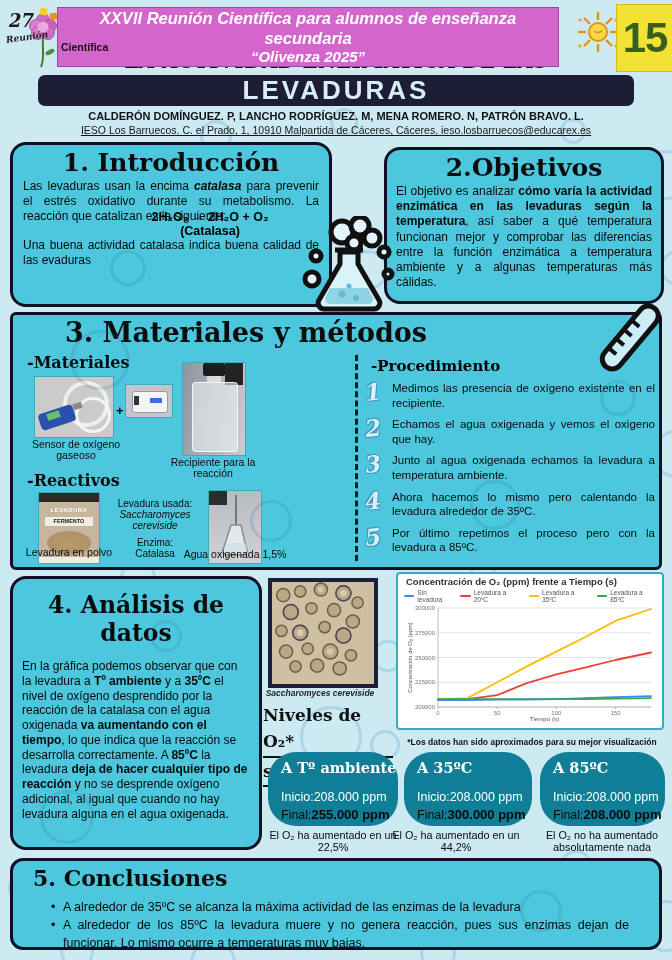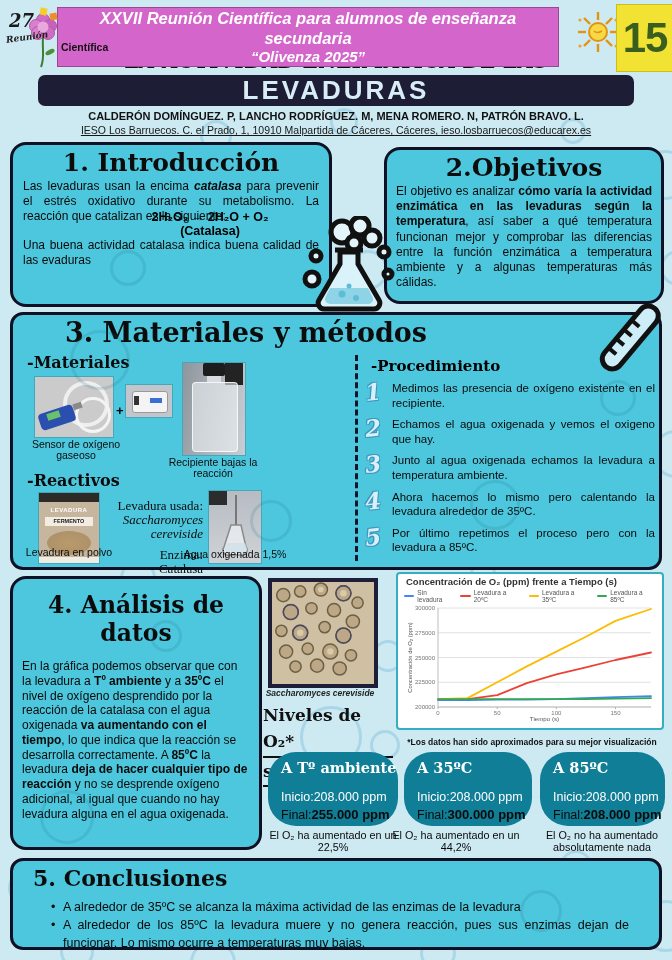--- a/index.html
+++ b/index.html
@@ -30,21 +30,21 @@
   .title-bar{left:38px;top:75px;width:596px;height:31px;background:#1d1d36;border-radius:7px;z-index:2;
              display:flex;align-items:center;justify-content:center;}
   .title-bar span{color:#d8edf5;font-weight:700;font-size:26px;letter-spacing:3px;}
   .authors{left:0;top:110px;width:672px;text-align:center;font-weight:700;font-size:11px;color:#111;z-index:1;}
   .affil{left:0;top:124px;width:672px;text-align:center;font-size:10.5px;color:#161616;z-index:1;text-decoration:underline;}
 
   
   .cbox{background:#4dc7dd;border:3px solid #101024;border-radius:16px;z-index:1;box-sizing:border-box;}
   .intro-box{left:10px;top:142px;width:322px;height:165px;padding:2px 10px;}
   .obj-box{left:384px;top:147px;width:280px;height:157px;padding:0 9px;}
-  .mat-box{left:10px;top:312px;width:652px;height:258px;border-radius:13px;}
+  .mat-box{left:10px;top:312px;width:652px;height:258px;border-radius:6px;}
   .ana-box{left:10px;top:576px;width:252px;height:274px;padding:10px 9px;}
   .con-box{left:10px;top:858px;width:652px;height:92px;border-radius:13px;padding:2px 16px;}
 
   .sec-title{font-family:"DejaVu Serif",serif;font-weight:700;color:#0c0c0c;}
   .intro-box .sec-title{font-size:25px;text-align:center;margin:1px 0 2px;}
   .obj-box .sec-title{font-size:25px;text-align:center;margin:3px 0 2px;}
   .para{font-size:12px;line-height:1.27;color:#0a0a0a;text-align:justify;margin:0;}
   .eq{font-weight:700;font-size:12.5px;text-align:center;padding-left:78px;margin-top:-15px;}
   .eq-lab{font-weight:700;font-size:12.5px;text-align:center;padding-left:78px;}
 
@@ -54,21 +54,21 @@
   .divider{position:absolute;left:342px;top:40px;height:206px;border-left:3px dashed #14142a;}
   .mat-right{position:absolute;left:352px;top:38px;width:290px;height:214px;}
   .proc-lab{font:700 15px "DejaVu Serif",serif;margin:4px 0 6px 6px;}
   .step{display:flex;gap:7px;margin:0 0 7px 0;align-items:flex-start;}
   .step .num{flex:0 0 20px;font:italic 700 23px "DejaVu Serif",serif;color:#d7f1fa;line-height:.95;
              text-shadow:1px 1px 0 #3f96bf,-1px -1px 0 #3f96bf,1px -1px 0 #3f96bf,-1px 1px 0 #3f96bf;transform:rotate(-6deg);}
   .step .txt{font-size:11.5px;line-height:1.27;text-align:justify;color:#0a0a0a;}
 
   .photo{position:absolute;box-shadow:0 0 0 1px rgba(0,0,0,.15);overflow:hidden;}
   .cap{position:absolute;text-align:center;font-size:10.5px;line-height:1.02;color:#0c0c0c;}
-  .yeastinfo{position:absolute;text-align:right;font-size:13px;line-height:1.08;color:#0c0c0c;font-family:Liberation Serif, serif;}
+  .yeastinfo{position:absolute;text-align:center;font-size:10px;line-height:1.08;color:#0c0c0c;}
 
   .ana-box .sec-title{font-size:23.5px;text-align:center;margin:2px 0 3px;}
   .ana-text{font-size:12px;line-height:1.23;color:#0a0a0a;text-align:left;}
 
   .micro{left:268px;top:578px;width:102px;height:102px;border:4px solid #1e1e38;z-index:1;background:#cfc0a4;}
   .micro-cap{left:258px;top:688px;width:124px;text-align:center;font:italic 700 8.5px "Liberation Sans",sans-serif;color:#222;z-index:1;}
   .niveles{left:263px;top:702px;width:130px;z-index:1;font:700 17px "DejaVu Serif",serif;color:#101010;line-height:1.55;}
   .niveles span{display:inline-block;border-bottom:2px solid #101010;padding-bottom:1px;}
 
   .chart-panel{left:396px;top:572px;width:268px;height:158px;background:#fff;border:2px solid #35aec3;border-radius:4px;z-index:1;padding:2px 6px;box-sizing:border-box;}
@@ -240,21 +240,21 @@
         <div class="abs" style="left:24px;top:13px;width:12px;height:5px;background:#3a6fd8;"></div>
         <div class="abs" style="left:8px;top:11px;width:5px;height:9px;background:#333;"></div>
       </div>
       <div class="photo" style="left:162px;top:10px;width:62px;height:92px;background:linear-gradient(100deg,#8f959d,#c9ced4);">
         <div class="abs" style="right:2px;top:0;width:18px;height:22px;background:#232323;"></div>
         <div class="abs" style="left:20px;top:0;width:22px;height:13px;background:#1d1d1d;border-radius:2px;"></div>
         <div class="abs" style="left:24px;top:13px;width:14px;height:6px;background:#d8dce0;"></div>
         <div class="abs" style="left:9px;top:19px;width:44px;height:68px;background:rgba(236,241,245,.6);border:1px solid rgba(255,255,255,.8);border-radius:4px;"></div>
       </div>
       <div class="cap" style="left:0;top:86px;width:110px;">Sensor de oxígeno gaseoso</div>
-      <div class="cap" style="left:134px;top:104px;width:116px;">Recipiente bajas la reacción</div>
+      <div class="cap" style="left:134px;top:104px;width:116px;">Recipiente para la reacción</div>
 
       <div class="abs sub-lab" style="left:6px;top:118px;">-Reactivos</div>
 
       <div class="photo" style="left:18px;top:140px;width:60px;height:70px;background:#c7b69e;">
         <div class="abs" style="left:0;top:0;width:60px;height:9px;background:#2e2a28;"></div>
         <div class="abs" style="left:0;top:14px;width:60px;text-align:center;font-weight:700;font-size:6px;color:#fff;letter-spacing:.5px;">LEVADURA</div>
         <div class="abs" style="left:6px;top:24px;width:48px;height:9px;background:#f2ece2;text-align:center;font-weight:700;font-size:5.5px;color:#222;line-height:9px;">FERMENTO</div>
         <div class="abs" style="left:8px;top:38px;width:44px;height:24px;border-radius:50%;background:radial-gradient(#b99a6d,#a98e66);"></div>
         <div class="abs" style="left:0;bottom:0;width:60px;height:6px;background:#efece6;"></div>
       </div>

